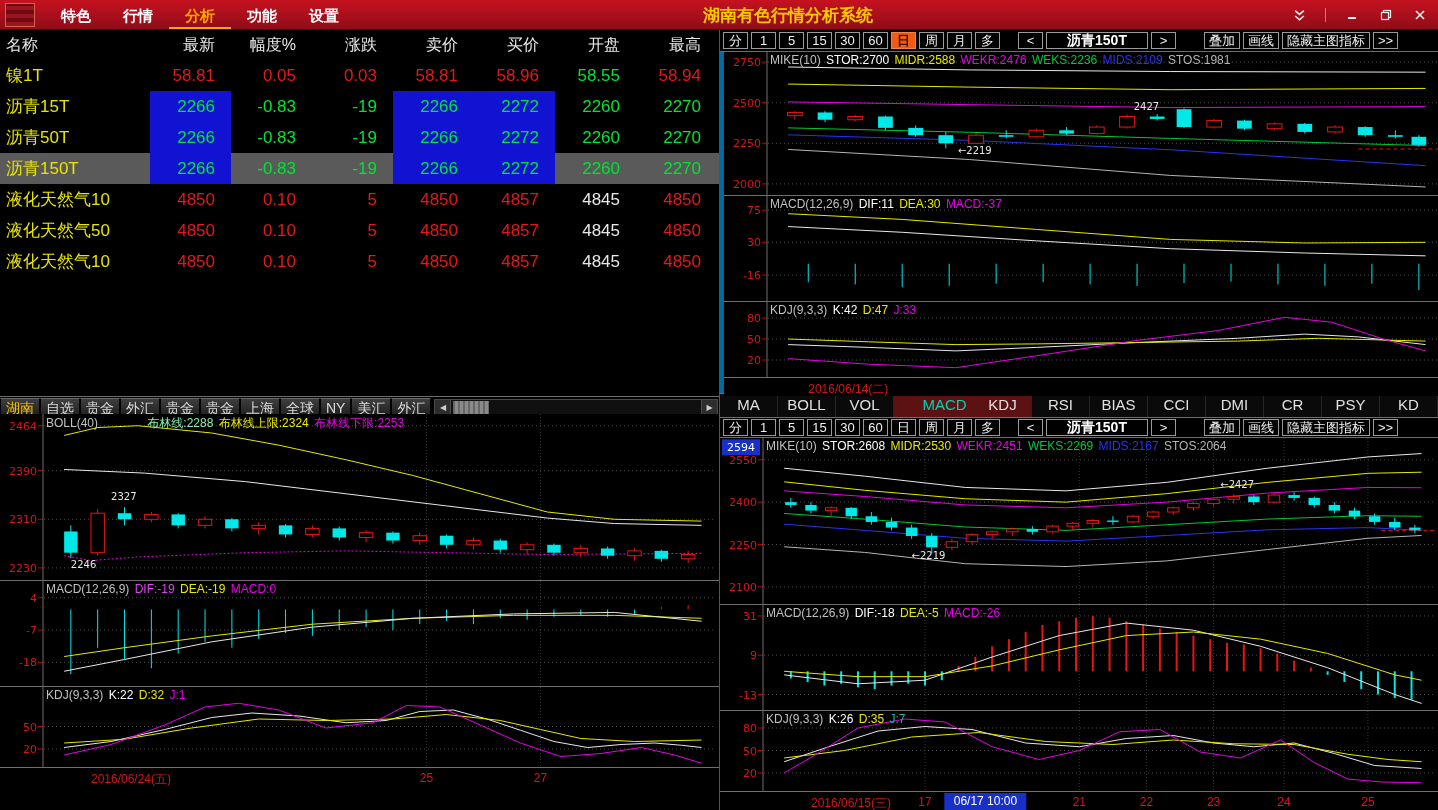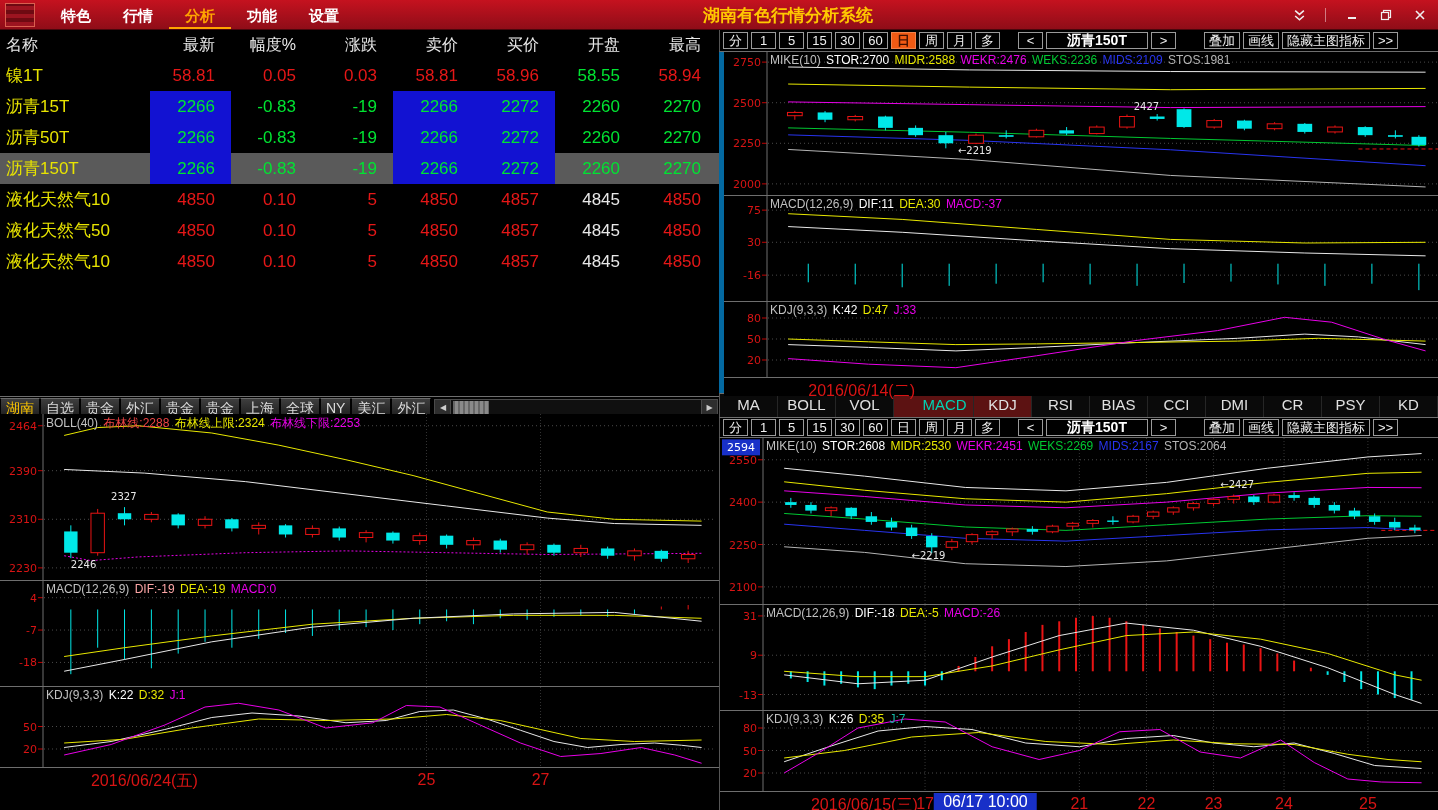--- a/index.html
+++ b/index.html
@@ -71,21 +71,21 @@
   
   .chart{position:absolute;width:719px;background:#000;box-sizing:border-box;}
   #chart-tr{left:719px;top:52px;height:341px;border-left:5px solid #0369a1;}
   #chart-bl{left:0;top:414px;height:372px;}
   #chart-br{left:719px;top:438px;height:372px;border-left:1px solid #555;}
   .pane{position:relative;}
   .pane + .pane{border-top:1px solid #6e6e6e;}
   .pane svg{display:block;}
   .pane-label{position:absolute;top:1px;left:46px;font-size:12px;white-space:nowrap;pointer-events:none;}
   .pane-label span{margin-right:2px;}
-  .xaxis{position:relative;border-top:1px solid #6e6e6e;background:#000;font-size:16px;}
+  .xaxis{position:relative;border-top:1px solid #6e6e6e;background:#000;font-size:12px;}
   .xlab{position:absolute;top:3px;color:#d81414;white-space:nowrap;}
   .xlab.tick{transform:translateX(-50%);}
   .xlab.badge{background:#1830c8;color:#ffffff;padding:0 9px;top:1px;line-height:17px;transform:translateX(-50%);}
   svg text{font-family:"DejaVu Sans",sans-serif;}
 </style>
 </head>
 <body>
 
 <div id="app">
 
@@ -499,21 +499,21 @@
           <rect x="600.93" y="134.4452830188679" width="13.42" height="7.290566037735857" fill="#00e8e8"></rect>
           <line x1="634.48" y1="134.4452830188679" x2="634.48" y2="146.59622641509435" stroke="#e81414"></line>
           <rect x="627.77" y="136.87547169811322" width="13.42" height="4.8603773584905525" fill="#000" stroke="#e81414"></rect>
           <line x1="661.32" y1="135.66037735849056" x2="661.32" y2="147.81132075471697" stroke="#00e8e8"></line>
           <rect x="654.61" y="136.87547169811322" width="13.42" height="7.898113207547169" fill="#00e8e8"></rect>
           <line x1="688.16" y1="136.87547169811322" x2="688.16" y2="149.02641509433963" stroke="#e81414"></line>
           <rect x="681.4499999999999" y="140.52075471698114" width="13.42" height="4.252830188679241" fill="#000" stroke="#e81414"></rect>
           <text x="111.10000000000001" y="85.84150943396226" fill="#e8e8e8" font-size="10">2327</text>
           <text x="70.84" y="153.88679245283018" fill="#e8e8e8" font-size="10">2246</text>
         </svg>
-        <div class="pane-label"><span style="color: rgb(192, 192, 192);">BOLL(40) </span><span style="color: #ef4444;">布林线:2288 </span><span style="color: rgb(232, 232, 0);">布林线上限:2324 </span><span style="color: rgb(232, 0, 232);">布林线下限:2253</span></div>
+        <div class="pane-label"><span style="color: rgb(192, 192, 192);">BOLL(40) </span><span style="color: #86efac; margin-left: 44px;">布林线:2288 </span><span style="color: rgb(232, 232, 0);">布林线上限:2324 </span><span style="color: rgb(232, 0, 232);">布林线下限:2253</span></div>
       </div>
       <div class="pane" style="height: 105px;">
         <svg width="719" height="105">
           <line x1="426.46999999999997" y1="0" x2="426.46999999999997" y2="105" stroke="#343434" stroke-dasharray="1,2"></line>
           <line x1="540.54" y1="0" x2="540.54" y2="105" stroke="#343434" stroke-dasharray="1,2"></line>
           <line x1="44" y1="16.705882352941174" x2="715" y2="16.705882352941174" stroke="#4a4a4a" stroke-dasharray="1,3"></line>
           <line x1="38" y1="16.705882352941174" x2="43" y2="16.705882352941174" stroke="#c00000"></line>
           <text x="37" y="20.705882352941174" fill="#d81414" font-size="11" text-anchor="end">4</text>
           <line x1="44" y1="49.05882352941177" x2="715" y2="49.05882352941177" stroke="#4a4a4a" stroke-dasharray="1,3"></line>
           <line x1="38" y1="49.05882352941177" x2="43" y2="49.05882352941177" stroke="#c00000"></line>
@@ -542,21 +542,21 @@
           <line x1="527.12" y1="28.470588235294116" x2="527.12" y2="38.76470588235294" stroke="#00e8e8" stroke-width="1"></line>
           <line x1="553.96" y1="28.470588235294116" x2="553.96" y2="35.8235294117647" stroke="#00e8e8" stroke-width="1"></line>
           <line x1="580.8000000000001" y1="28.470588235294116" x2="580.8000000000001" y2="34.35294117647059" stroke="#00e8e8" stroke-width="1"></line>
           <line x1="607.64" y1="28.470588235294116" x2="607.64" y2="35.8235294117647" stroke="#00e8e8" stroke-width="1"></line>
           <line x1="634.48" y1="28.470588235294116" x2="634.48" y2="32.88235294117647" stroke="#00e8e8" stroke-width="1"></line>
           <line x1="661.32" y1="28.470588235294116" x2="661.32" y2="25.529411764705884" stroke="#e81414" stroke-width="1"></line>
           <line x1="688.16" y1="28.470588235294116" x2="688.16" y2="24.058823529411764" stroke="#e81414" stroke-width="1"></line>
           <polyline points="64.13,75.52941176470588 124.52,66.70588235294117 211.75,54.94117647058823 312.40000000000003,43.1764705882353 413.05,37.294117647058826 513.7,34.35294117647059 614.35,34.35294117647059 701.58,37.294117647058826" fill="none" stroke="#e8e800" stroke-width="1"></polyline>
           <polyline points="64.13,90.23529411764706 124.52,78.47058823529412 211.75,60.8235294117647 312.40000000000003,46.11764705882353 413.05,37.294117647058826 513.7,32.88235294117647 614.35,31.41176470588235 701.58,40.23529411764706" fill="none" stroke="#e8e8e8" stroke-width="1"></polyline>
         </svg>
-        <div class="pane-label"><span style="color: rgb(192, 192, 192);">MACD(12,26,9) </span><span style="color: #fca5a5; margin-top: 20px;">DIF:-19 </span><span style="color: rgb(232, 232, 0);">DEA:-19 </span><span style="color: rgb(232, 0, 232);">MACD:0</span></div>
+        <div class="pane-label"><span style="color: rgb(192, 192, 192);">MACD(12,26,9) </span><span style="color: #d946ef; margin-top: 20px;">DIF:-19 </span><span style="color: rgb(232, 232, 0);">DEA:-19 </span><span style="color: rgb(232, 0, 232);">MACD:0</span></div>
       </div>
       <div class="pane" style="height: 80px;">
         <svg width="719" height="80">
           <line x1="426.46999999999997" y1="0" x2="426.46999999999997" y2="80" stroke="#343434" stroke-dasharray="1,2"></line>
           <line x1="540.54" y1="0" x2="540.54" y2="80" stroke="#343434" stroke-dasharray="1,2"></line>
           <line x1="44" y1="39.5" x2="715" y2="39.5" stroke="#4a4a4a" stroke-dasharray="1,3"></line>
           <line x1="38" y1="39.5" x2="43" y2="39.5" stroke="#c00000"></line>
           <text x="37" y="43.5" fill="#d81414" font-size="11" text-anchor="end">50</text>
           <line x1="44" y1="62" x2="715" y2="62" stroke="#4a4a4a" stroke-dasharray="1,3"></line>
           <line x1="38" y1="62" x2="43" y2="62" stroke="#c00000"></line>

